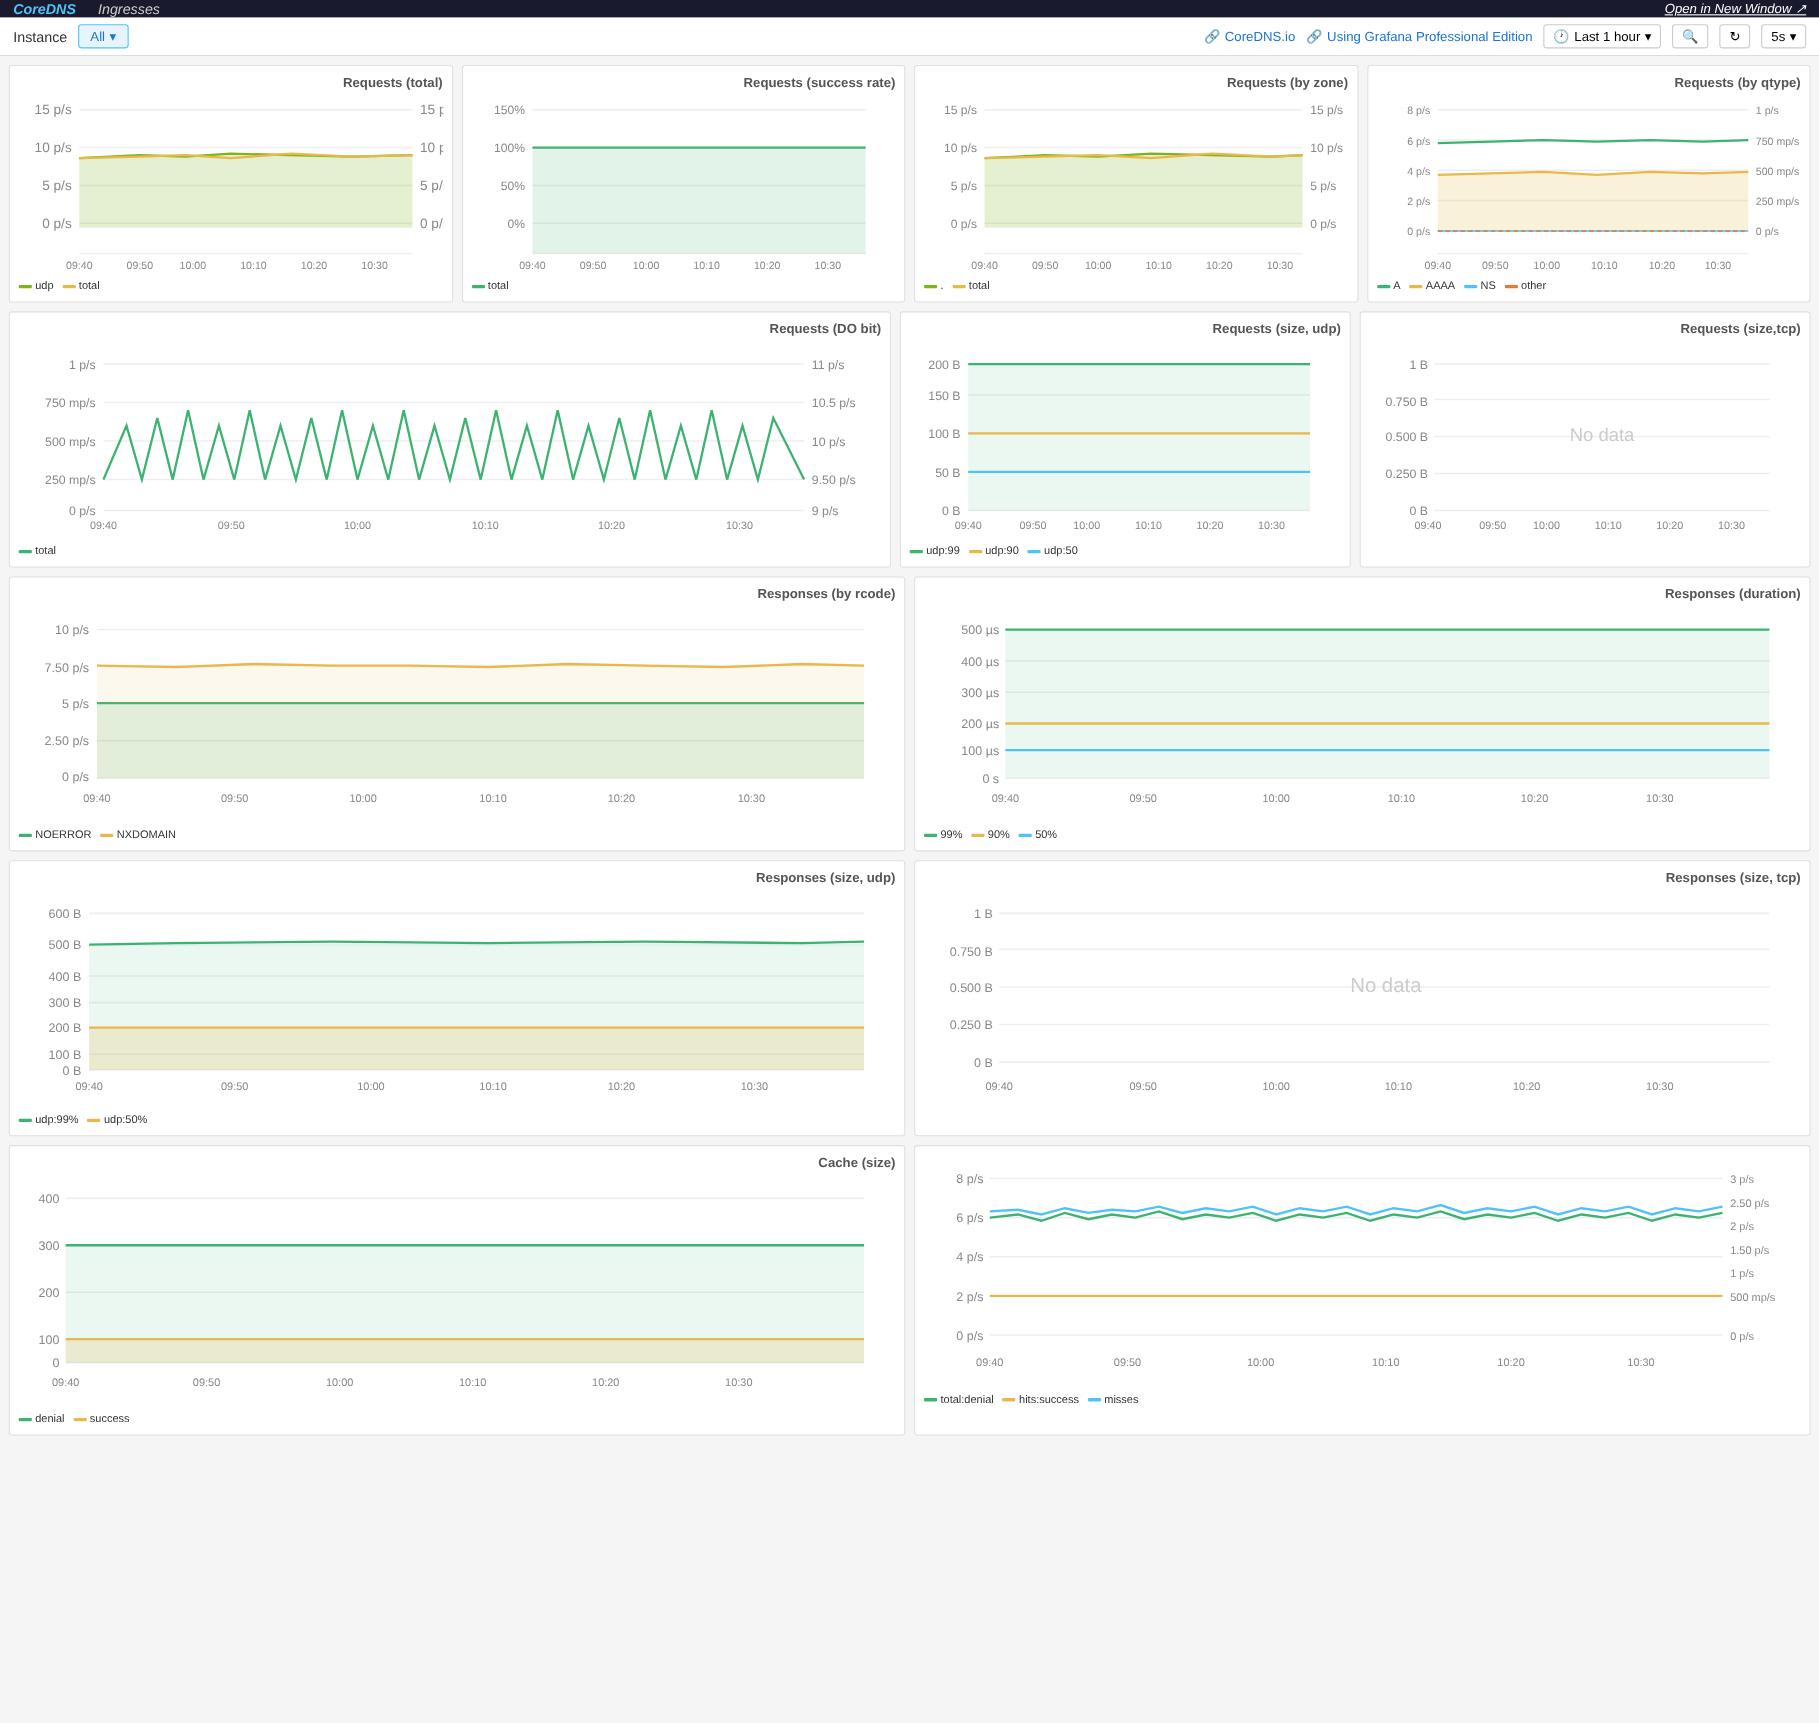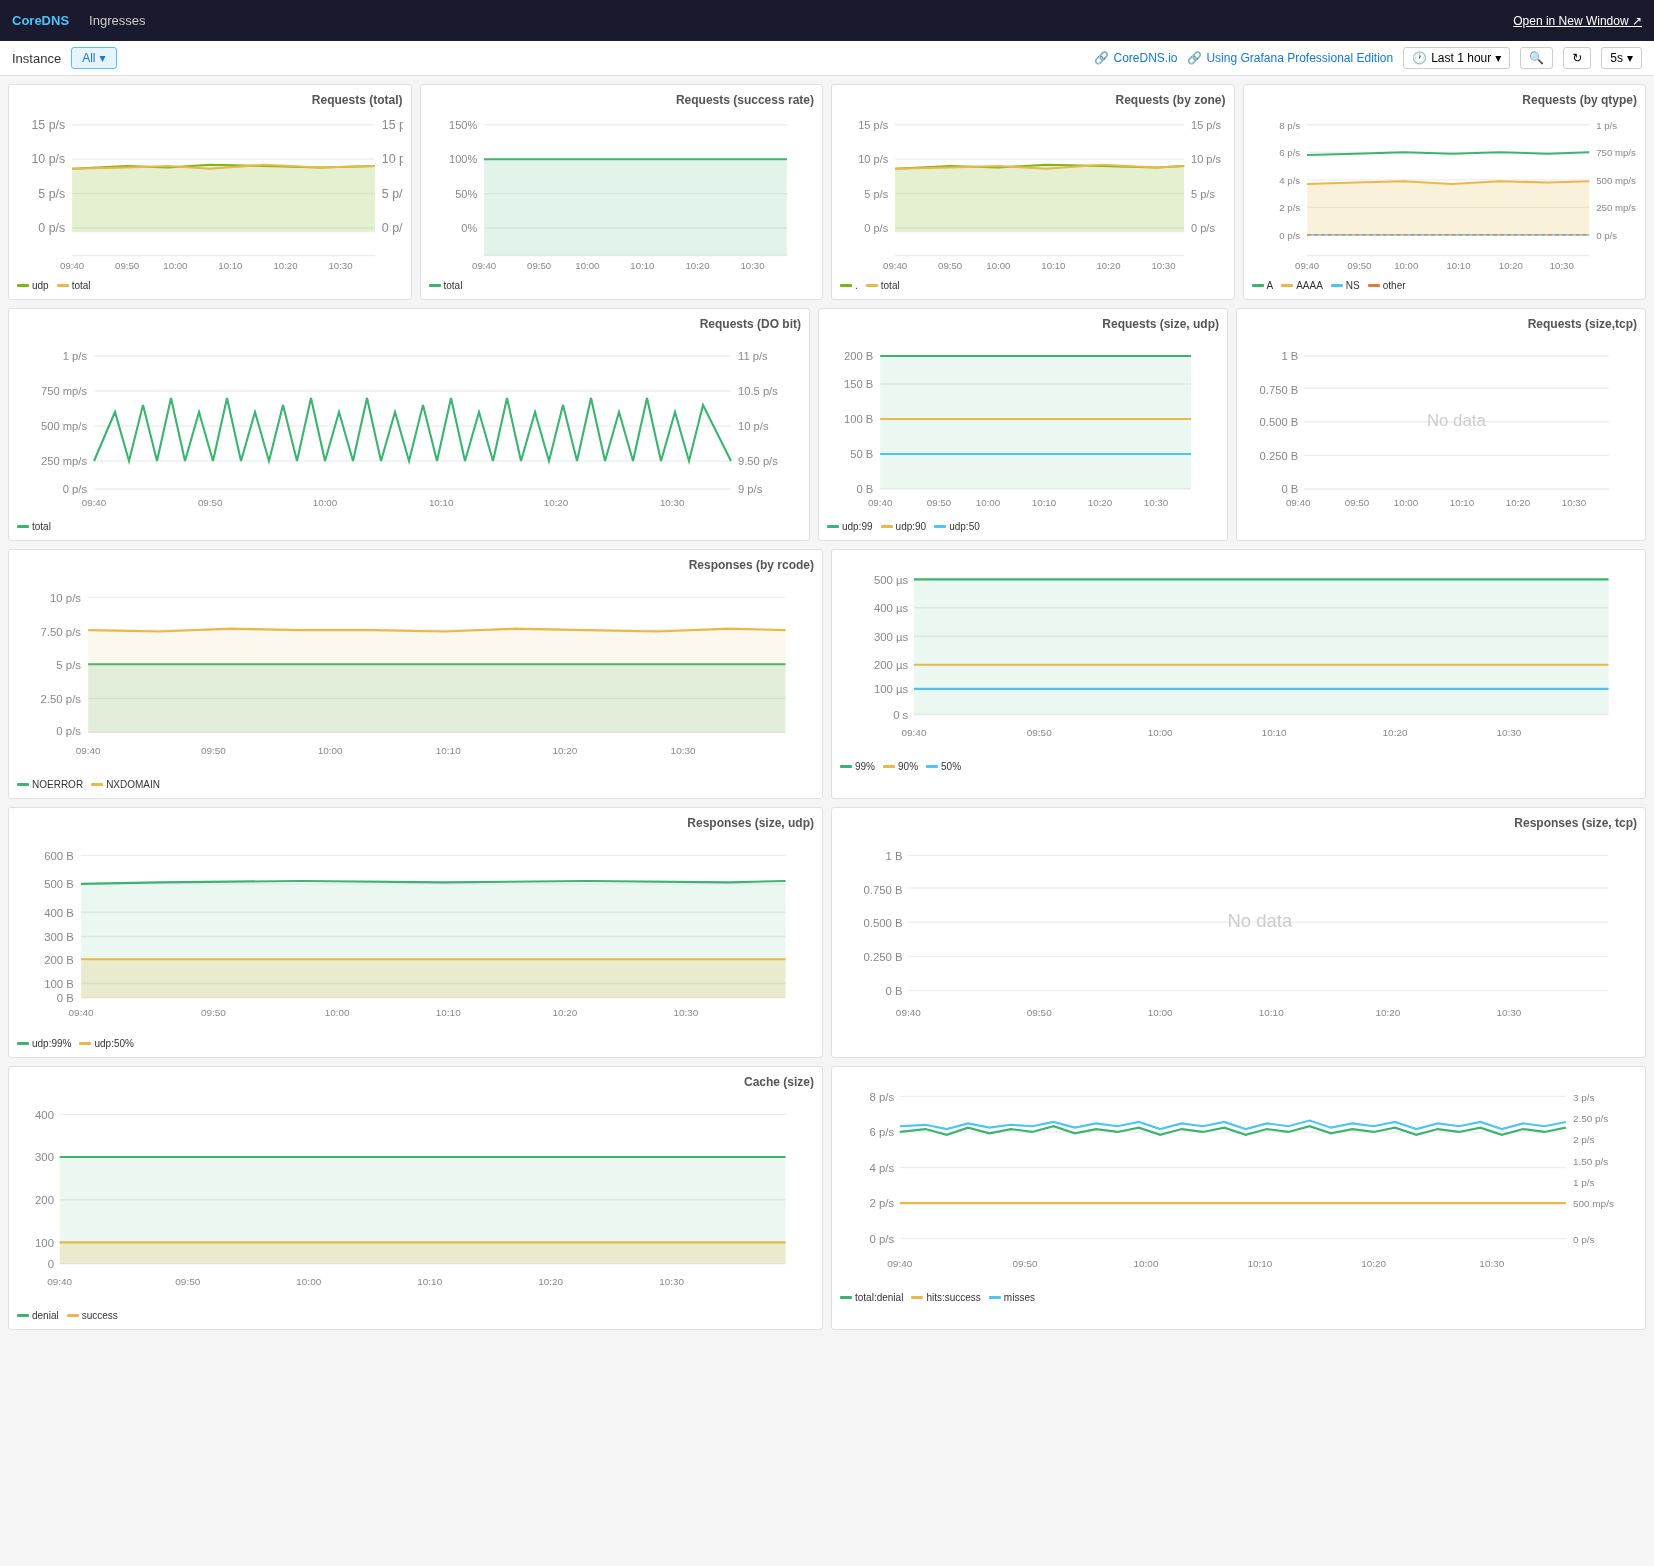--- a/index.html
+++ b/index.html
@@ -5,22 +5,23 @@
     * { box-sizing: border-box; margin: 0; padding: 0; }
     body { font-family: Arial, sans-serif; font-size: 12px; background: #f5f5f5; color: #333; overflow-x: hidden; }
     
     
     .top-bar {
       background: #1a1a2e;
       color: white;
       display: flex;
       align-items: center;
       padding: 0 12px;
-      height: 41px;
+      height: 16px;
       font-size: 13px;
+      font-style: italic;
     }
     .top-bar .logo { color: #4fc3f7; font-weight: bold; margin-right: 20px; cursor: pointer; }
     .top-bar .nav-item { color: #ccc; margin-right: 32px; cursor: pointer; }
     .top-bar .open-new { margin-left: auto; color: #ffffff; font-size: 12px; cursor: pointer; text-decoration: underline; text-align: right; }
     
     
     .toolbar {
       background: white;
       border-bottom: 1px solid #ddd;
       display: flex;
@@ -495,20 +496,21 @@
             <span>NOERROR</span>
           </div>
         <div class="legend-item">
             <span class="legend-dot" style="background:#e8b84b"></span>
             <span>NXDOMAIN</span>
           </div>
       </div>
     </div>
 
     <div class="panel">
+      <div class="panel-title">Responses (duration)</div>
       <div class="chart-area">
         <svg viewBox="0 0 560 140">
           <line x1="52" y1="15" x2="540" y2="15" stroke="#eee" stroke-width="1"></line>
           <line x1="52" y1="35" x2="540" y2="35" stroke="#eee" stroke-width="1"></line>
           <line x1="52" y1="55" x2="540" y2="55" stroke="#eee" stroke-width="1"></line>
           <line x1="52" y1="75" x2="540" y2="75" stroke="#eee" stroke-width="1"></line>
           <line x1="52" y1="92" x2="540" y2="92" stroke="#eee" stroke-width="1"></line>
           <line x1="52" y1="110" x2="540" y2="110" stroke="#eee" stroke-width="1"></line>
           <text x="48" y="18" text-anchor="end" font-size="8" fill="#888">500 µs</text>
           <text x="48" y="38" text-anchor="end" font-size="8" fill="#888">400 µs</text>

